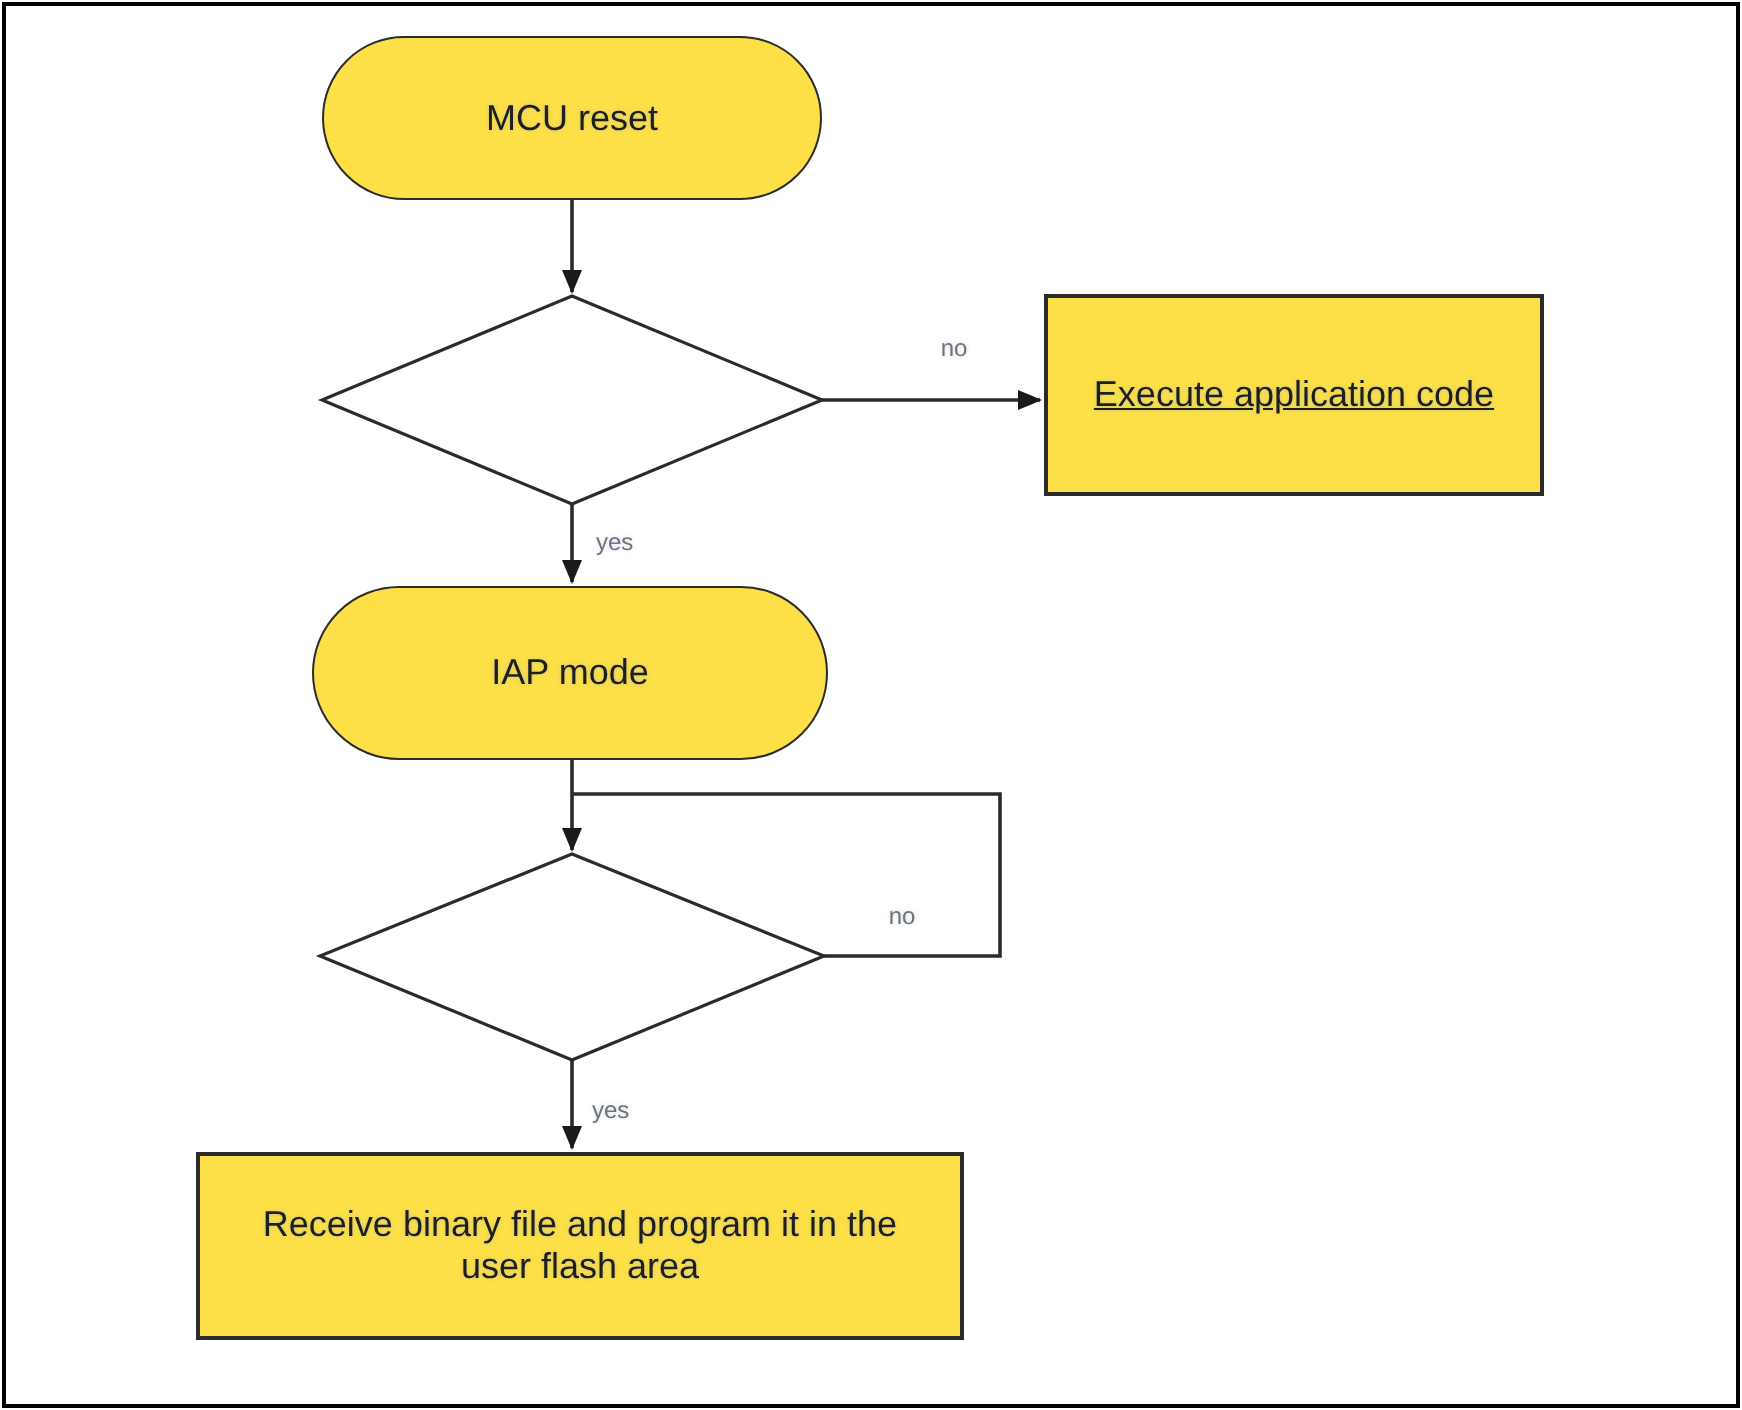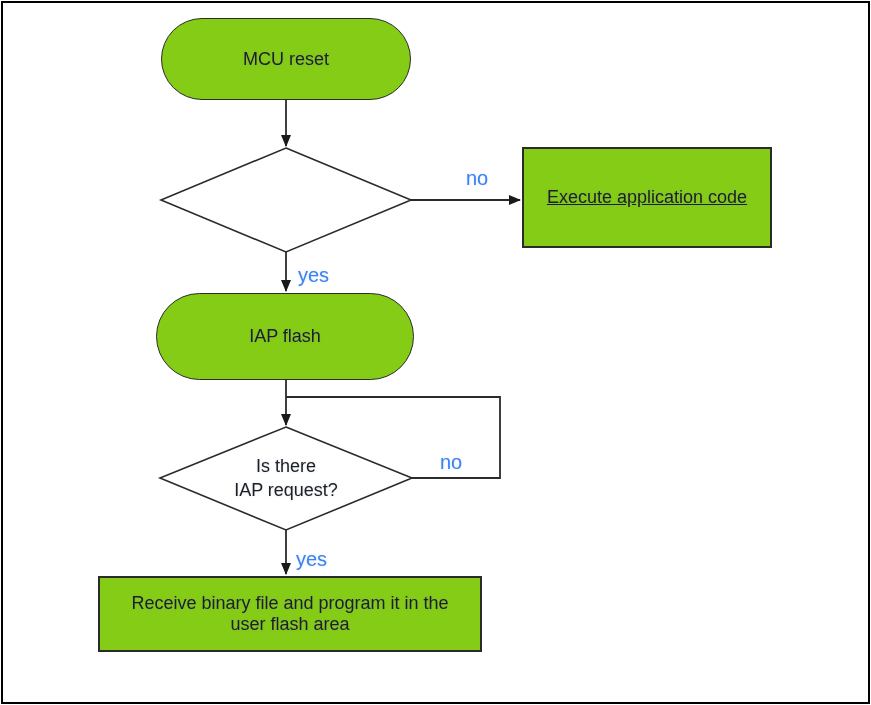--- a/index.html
+++ b/index.html
@@ -22,58 +22,58 @@
     pointer-events: none;
   }
   .wires {
     position: absolute;
     left: 0; top: 0;
     width: 871px;
     height: 705px;
   }
   .node {
     position: absolute;
-    background: #84cc16;
+    background: #fde047;
     display: flex;
     align-items: center;
     justify-content: center;
     text-align: center;
     font-size: 18px;
     color: #1f1f1f;
     text-shadow: 0 0 2px rgba(120,155,215,0.35);
     z-index: 2;
   }
   .terminator {
     border: 1.5px solid #2b2b2b;
   }
   .process {
     border: 2px solid #2b2b2b;
   }
   .start-node   { left: 161px; top: 18px;  width: 250px; height: 82px;  border-radius: 41px; }
   .execute-node { left: 522px; top: 147px; width: 250px; height: 101px; text-decoration: underline; }
   .iapinit-node { left: 156px; top: 293px; width: 258px; height: 87px;  border-radius: 44px; }
-  .receive-node { left: 98px;  top: 576px; width: 384px; height: 76px; padding: 4px 6px; }
+  .receive-node { left: 98px;  top: 576px; width: 384px; height: 94px; padding: 4px 6px; }
   .diamond-label {
     position: absolute;
     display: flex;
     align-items: center;
     justify-content: center;
     text-align: center;
     font-size: 18px;
     color: #1f1f1f;
     text-shadow: 0 0 2px rgba(120,155,215,0.35);
     z-index: 3;
     line-height: 1.35;
   }
   .d1-label { left: 186px; top: 188px; width: 200px; height: 24px; }
   .d2-label { left: 196px; top: 452px; width: 180px; height: 52px; }
   .edge-label {
     position: absolute;
-    font-size: 20px;
-    color: #3b82f6;
+    font-size: 12px;
+    color: #737373;
     text-shadow: 0 0 2px rgba(120,155,215,0.35);
     z-index: 3;
     text-align: center;
   }
   .no1  { left: 460px; top: 167px; width: 34px; }
   .yes1 { left: 298px; top: 264px; width: 40px; text-align: left; }
   .no2  { left: 436px; top: 451px; width: 30px; }
   .yes2 { left: 296px; top: 548px; width: 40px; text-align: left; }
   .preline { white-space: pre-line; }
 </style>
@@ -102,31 +102,29 @@
 
   <div class="node terminator start-node">
     <span>MCU reset</span>
   </div>
 
   <div class="node process execute-node">
     <span>Execute application code</span>
   </div>
 
   <div class="node terminator iapinit-node">
-    <span>IAP flash</span>
+    <span>IAP mode</span>
   </div>
 
   <div class="node process receive-node">
     <span class="preline">Receive binary file and program it in the
 user flash area</span>
   </div>
 
 
-  <div class="diamond-label d2-label preline">Is there
-IAP request?</div>
 
   <div class="edge-label no1">no</div>
 
   <div class="edge-label yes1">yes</div>
 
   <div class="edge-label no2">no</div>
 
   <div class="edge-label yes2">yes</div>
 
   <div class="frame"></div>

